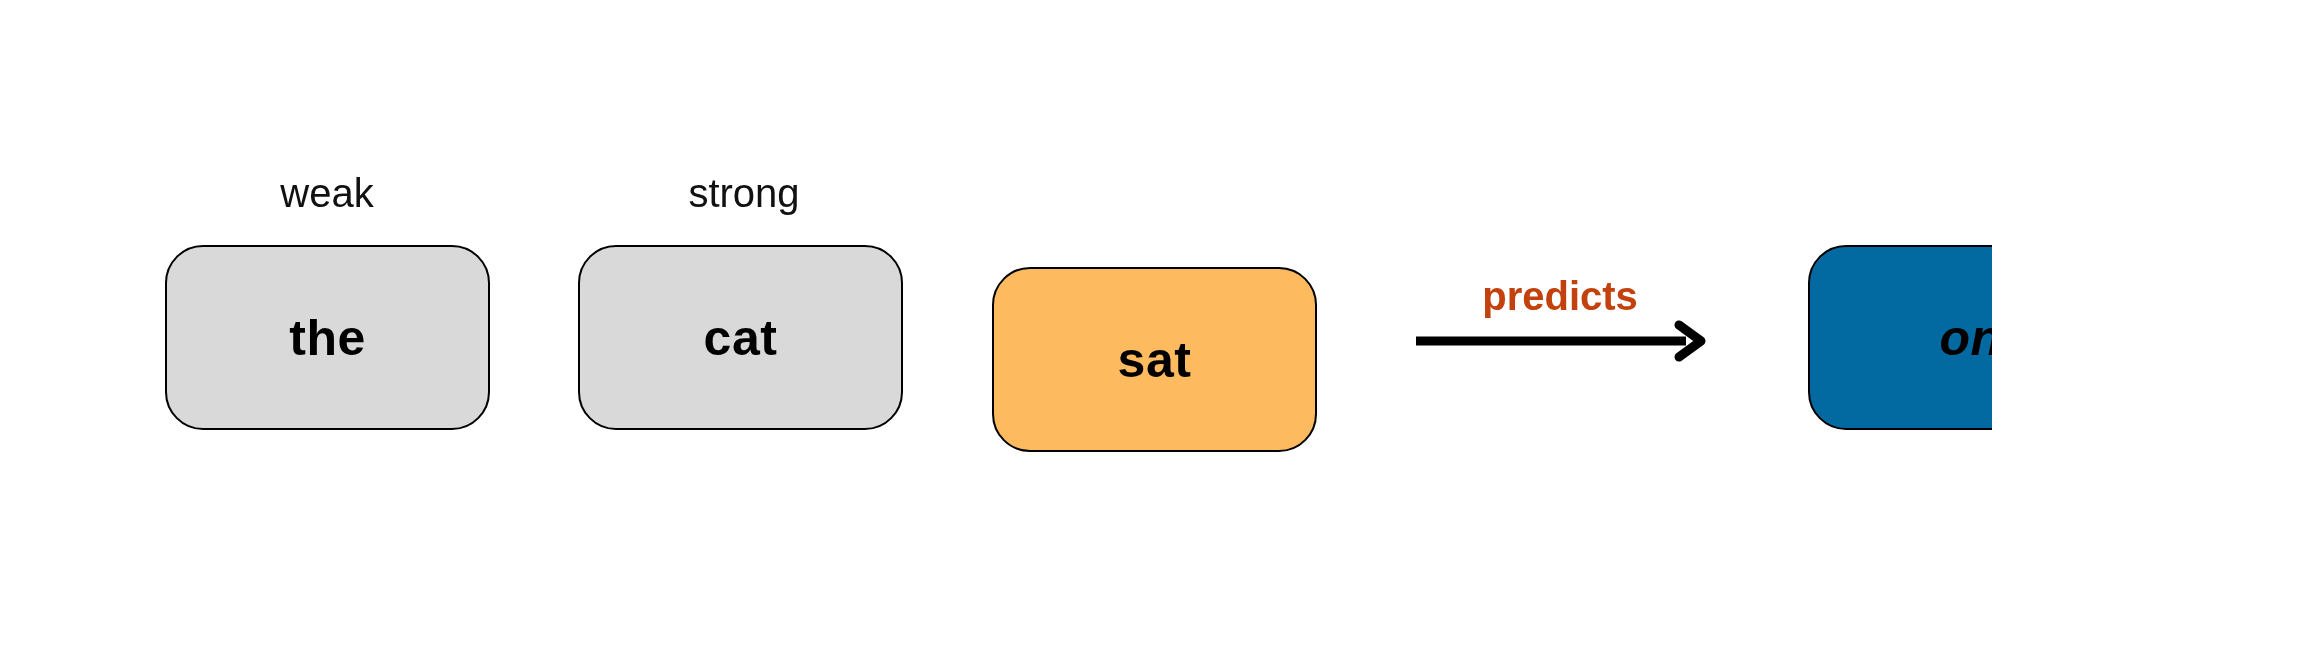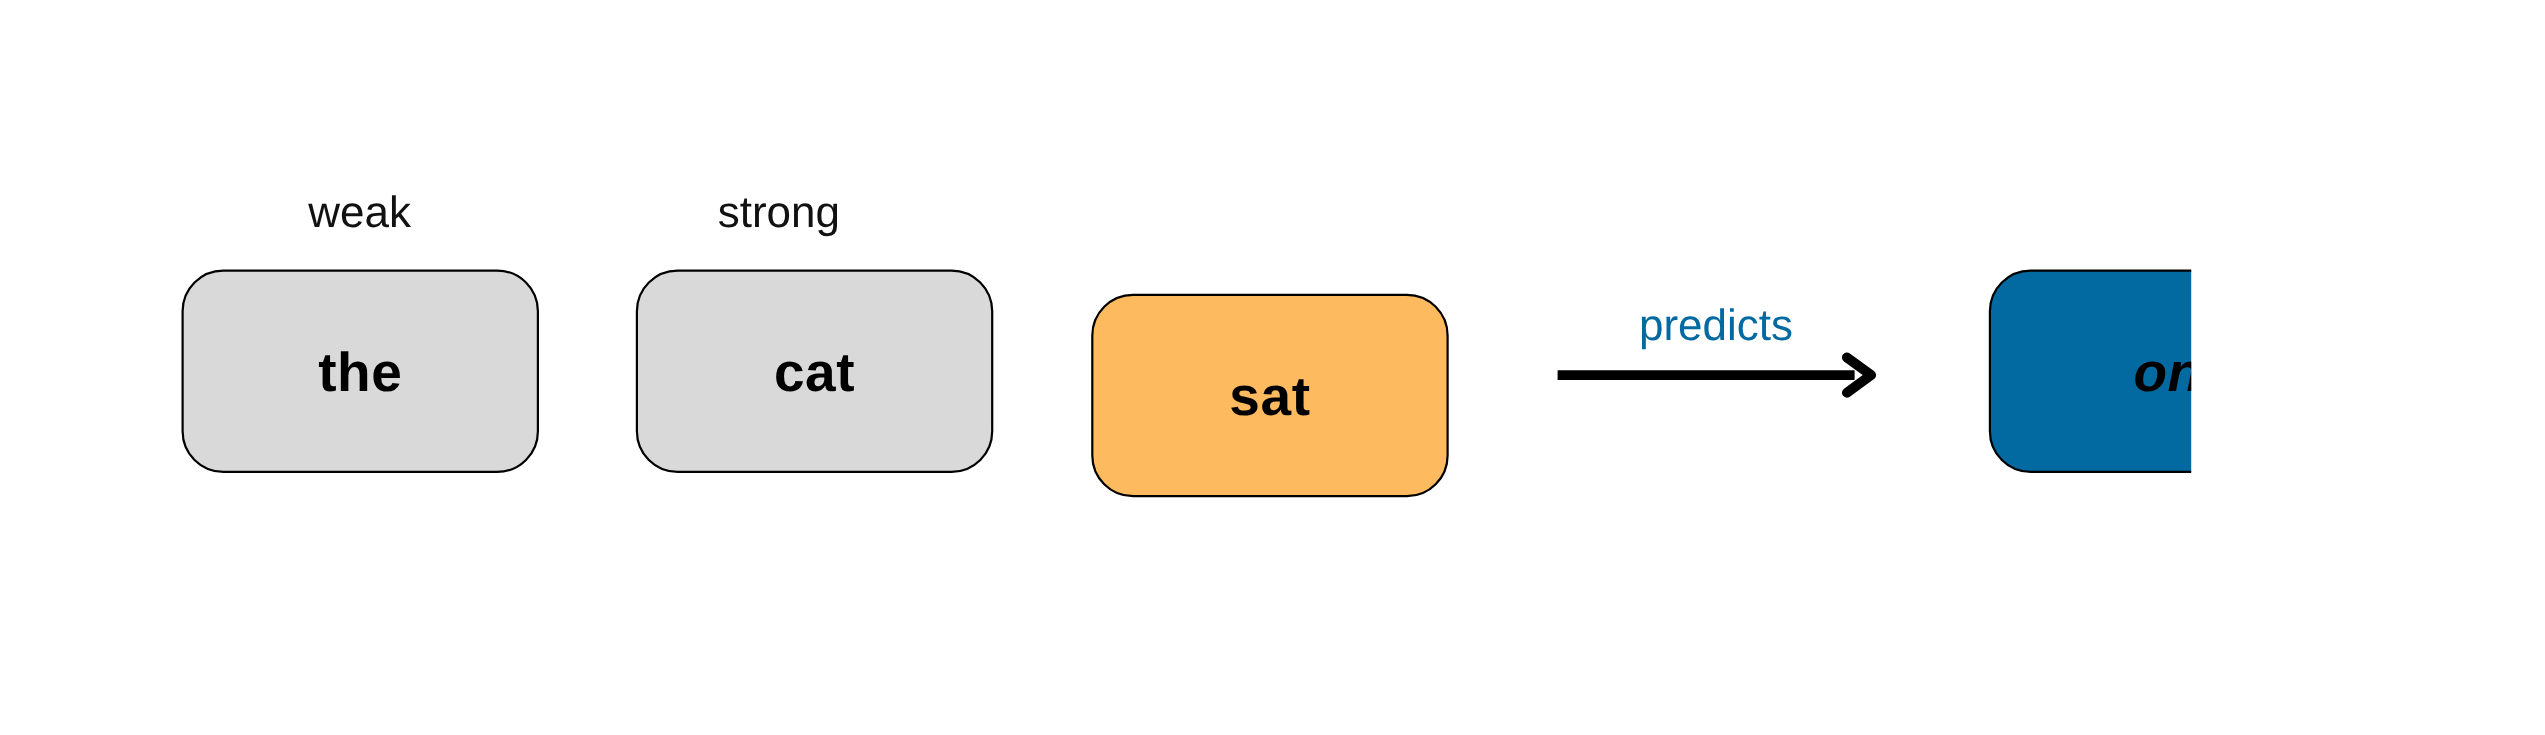--- a/index.html
+++ b/index.html
@@ -38,30 +38,31 @@
   .strength-label {
     position: absolute;
     top: 173px;
     transform: translateX(-50%);
     font-size: 40px;
     line-height: 1;
     color: #111111;
     white-space: nowrap;
   }
   .label-weak   { left: 327px; }
-  .label-strong { left: 708px; }
+  .label-strong { left: 744px; }
   .arrow-label {
     position: absolute;
     top: 276px;
     left: 1560px;
     transform: translateX(-50%);
     font-size: 40px;
     line-height: 1;
-    color: #0369a1;
+    color: #c2410c;
     white-space: nowrap;
+    font-weight: bold;
   }
   .arrow-svg {
     position: absolute;
     left: 1414px;
     top: 311px;
     width: 292px;
     height: 60px;
   }
 </style>
 </head>

